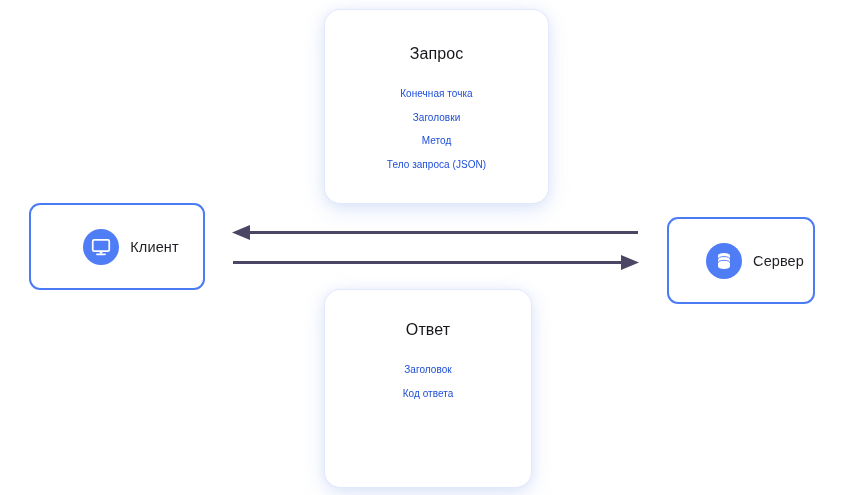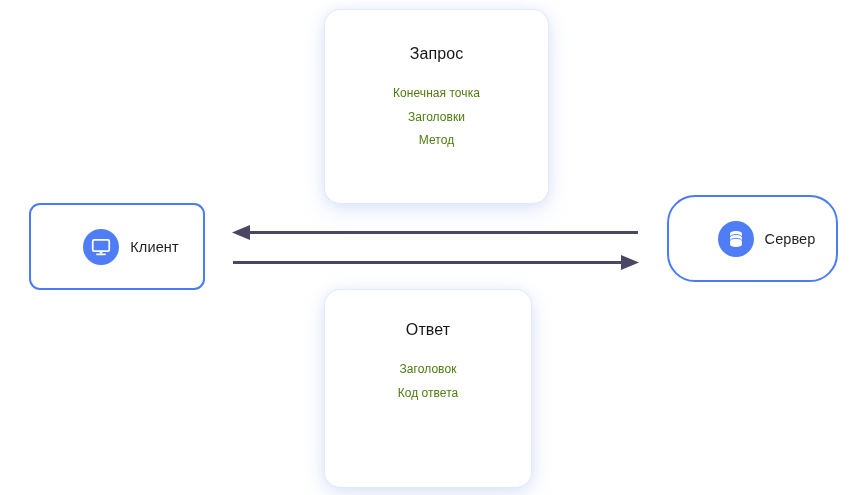--- a/index.html
+++ b/index.html
@@ -48,21 +48,21 @@
     flex: 0 0 auto;
   }
   .node-label {
     font-size: 14.5px;
     color: #1f1f24;
     letter-spacing: 0.1px;
     white-space: nowrap;
   }
 
   #client-box { left: 29px;  top: 203px; width: 176px; height: 87px; }
-  #server-box { left: 667px; top: 195px; width: 171px; height: 87px; border-radius: 28px; }
+  #server-box { left: 667px; top: 217px; width: 148px; height: 87px; }
 
   
   .info-card {
     position: absolute;
     box-sizing: border-box;
     background: #ffffff;
     border-radius: 15px;
     box-shadow: 0 0 0 1px rgba(224, 232, 252, 0.85),
                 0 2px 14px rgba(173, 194, 240, 0.38),
                 0 8px 26px rgba(190, 206, 244, 0.30);
@@ -79,23 +79,23 @@
   }
   #request-card .card-title  { margin-top: 35px; }
   #response-card .card-title { margin-top: 31px; }
 
   .card-lines {
     margin-top: 19px;
     display: flex;
     flex-direction: column;
   }
   .card-line {
-    font-size: 12px;
+    font-size: 10px;
     line-height: 23.5px;
-    color: #4d7c0f;
+    color: #1d4ed8;
     letter-spacing: 0.05px;
   }
 
   
   .arrow-layer {
     position: absolute;
     left: 0;
     top: 0;
     width: 865px;
     height: 495px;
@@ -106,20 +106,21 @@
 <body>
 
 <div id="canvas">
 
   <div class="info-card" id="request-card">
     <div class="card-title">Запрос</div>
     <div class="card-lines">
       <div class="card-line">Конечная точка</div>
       <div class="card-line">Заголовки</div>
       <div class="card-line">Метод</div>
+      <div class="card-line">Тело запроса (JSON)</div>
     </div>
   </div>
 
   <div class="info-card" id="response-card">
     <div class="card-title">Ответ</div>
     <div class="card-lines">
       <div class="card-line">Заголовок</div>
       <div class="card-line">Код ответа</div>
     </div>
   </div>

